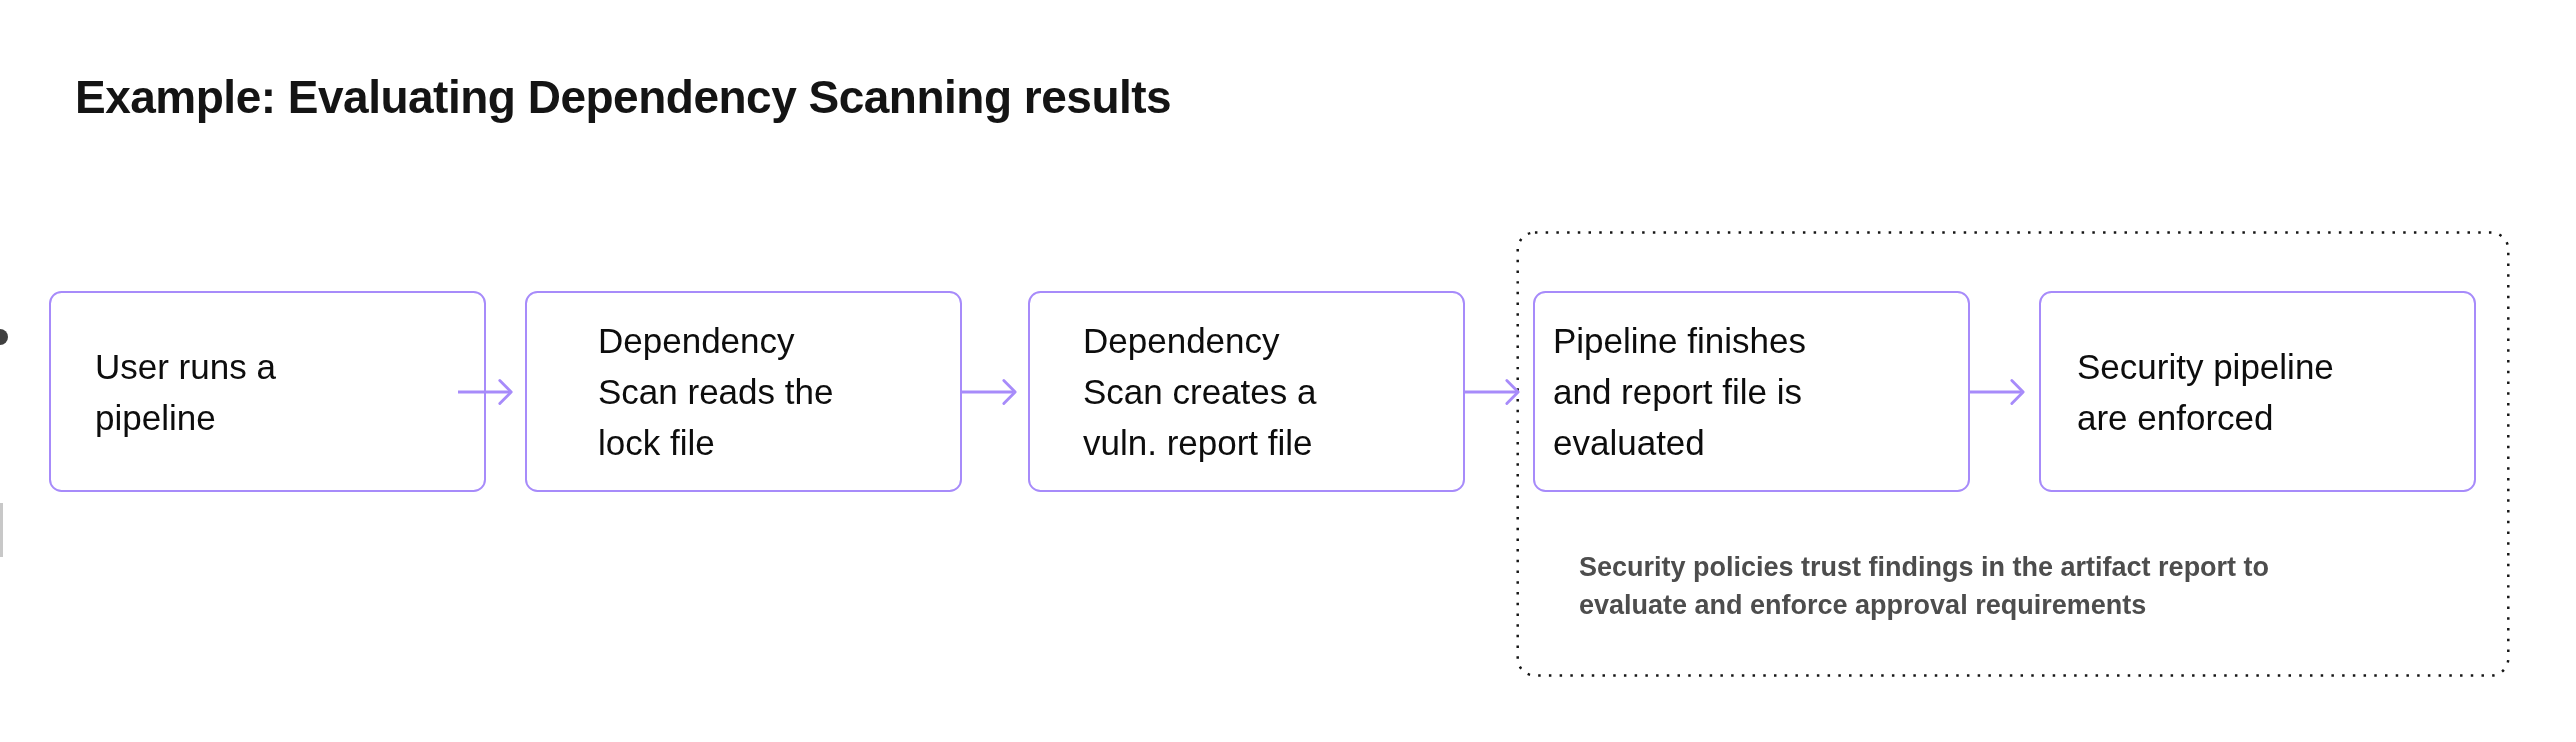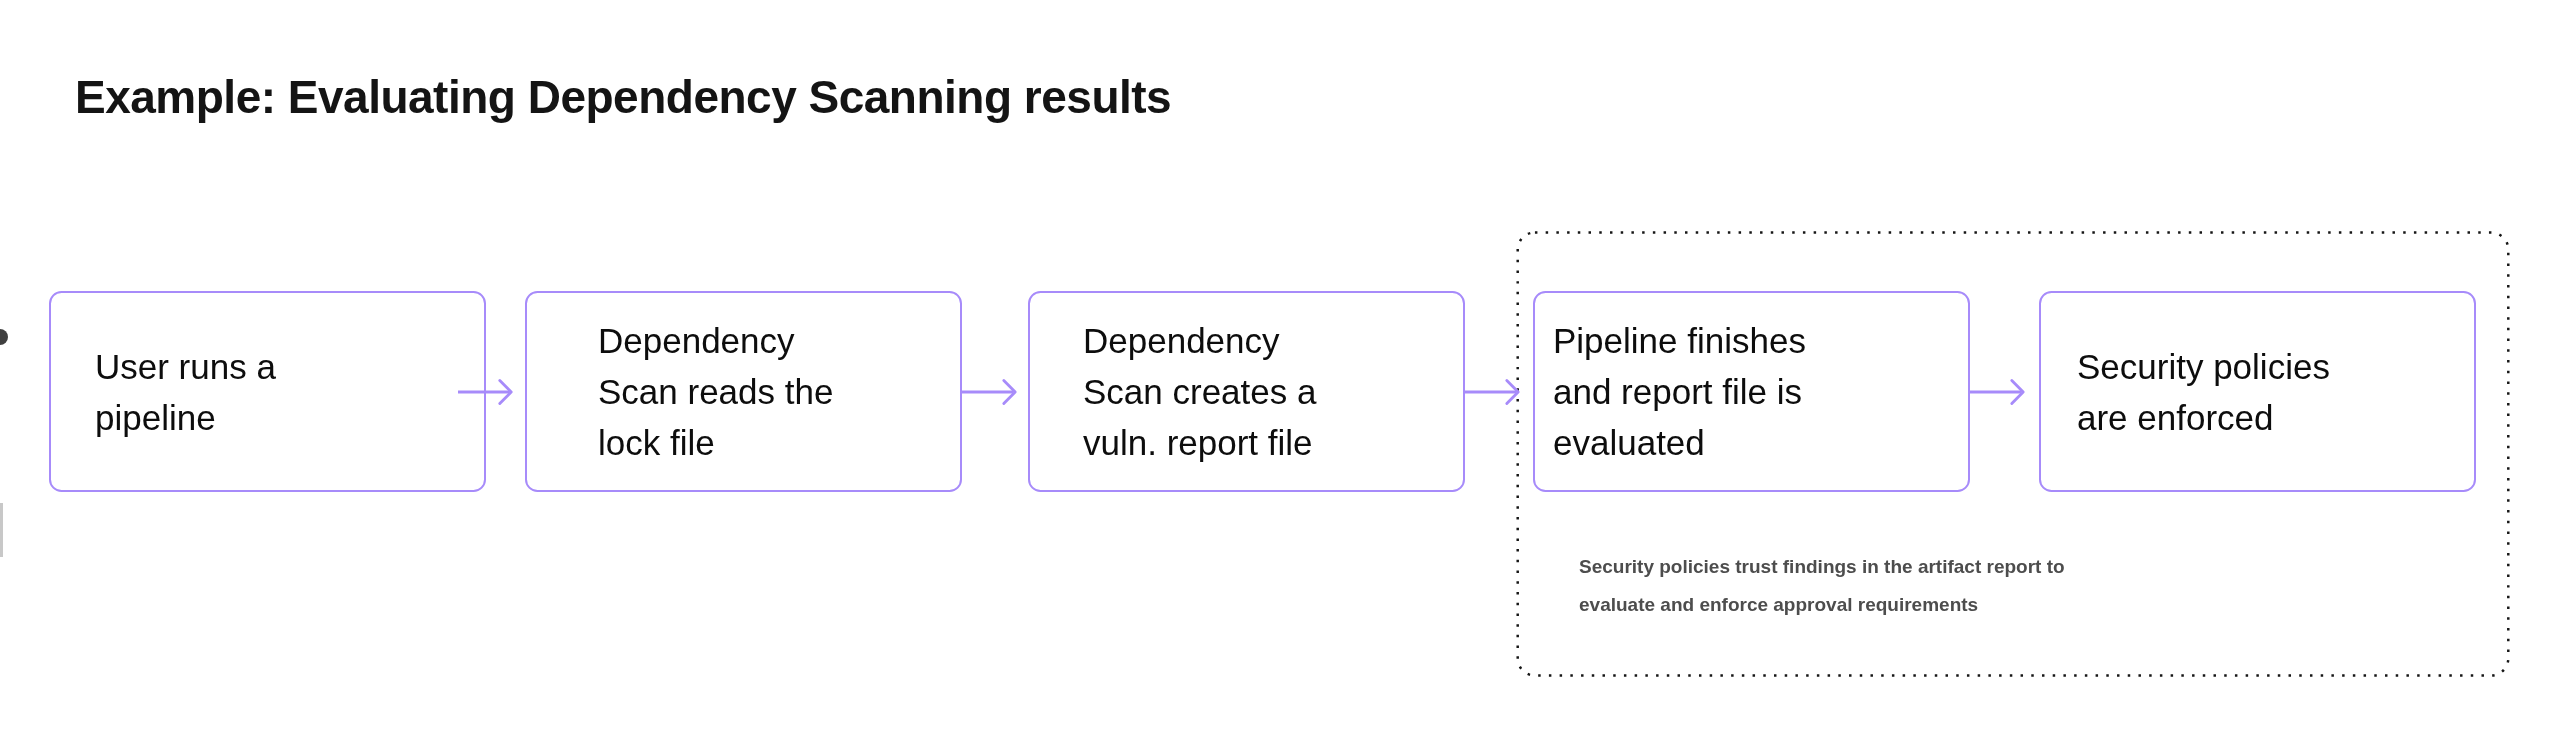--- a/index.html
+++ b/index.html
@@ -32,21 +32,21 @@
   .n4{left:1533px;} .n4 .node-label{padding-left:18px;}
   .n5{left:2039px;} .n5 .node-label{padding-left:36px;}
   
   .arrow{position:absolute;top:371px;width:57px;height:42px;}
   .a1{left:458px;} .a2{left:962px;} .a3{left:1465px;} .a4{left:1970px;}
   
   .group{position:absolute;left:1516px;top:231px;width:994px;height:446px;}
   .group svg{display:block;}
   .group-note{
     position:absolute;left:1579px;top:548px;
-    font-size:19px;line-height:38px;font-weight:700;color:#4d4d4d;
+    font-size:27px;line-height:38px;font-weight:700;color:#4d4d4d;
     white-space:pre-line;
   }
   
   .clipped-circle{
     position:absolute;left:-8.6px;top:329px;width:16.3px;height:16.3px;
     border-radius:50%;background:#3f3f3f;
   }
   .edge-sliver{
     position:absolute;left:0px;top:503px;width:2.9px;height:54px;
     background:#c8c8c8;
@@ -81,21 +81,21 @@
     <div class="node-label">Dependency
 Scan creates a
 vuln. report file</div>
   </div>
   <div class="node n4">
     <div class="node-label">Pipeline finishes
 and report file is
 evaluated</div>
   </div>
   <div class="node n5">
-    <div class="node-label">Security policies
+    <div class="node-label">Security pipeline
 are enforced</div>
   </div>
 
   <svg class="arrow a1" viewBox="0 0 60 44">
     <line x1="0" y1="22" x2="54" y2="22" stroke="#a78bfa" stroke-width="3"></line>
     <polyline points="44,10 56,22 44,34" fill="none" stroke="#a78bfa" stroke-width="3" stroke-linecap="round" stroke-linejoin="round"></polyline>
   </svg>
   <svg class="arrow a2" viewBox="0 0 60 44">
     <line x1="0" y1="22" x2="54" y2="22" stroke="#a78bfa" stroke-width="3"></line>
     <polyline points="44,10 56,22 44,34" fill="none" stroke="#a78bfa" stroke-width="3" stroke-linecap="round" stroke-linejoin="round"></polyline>

